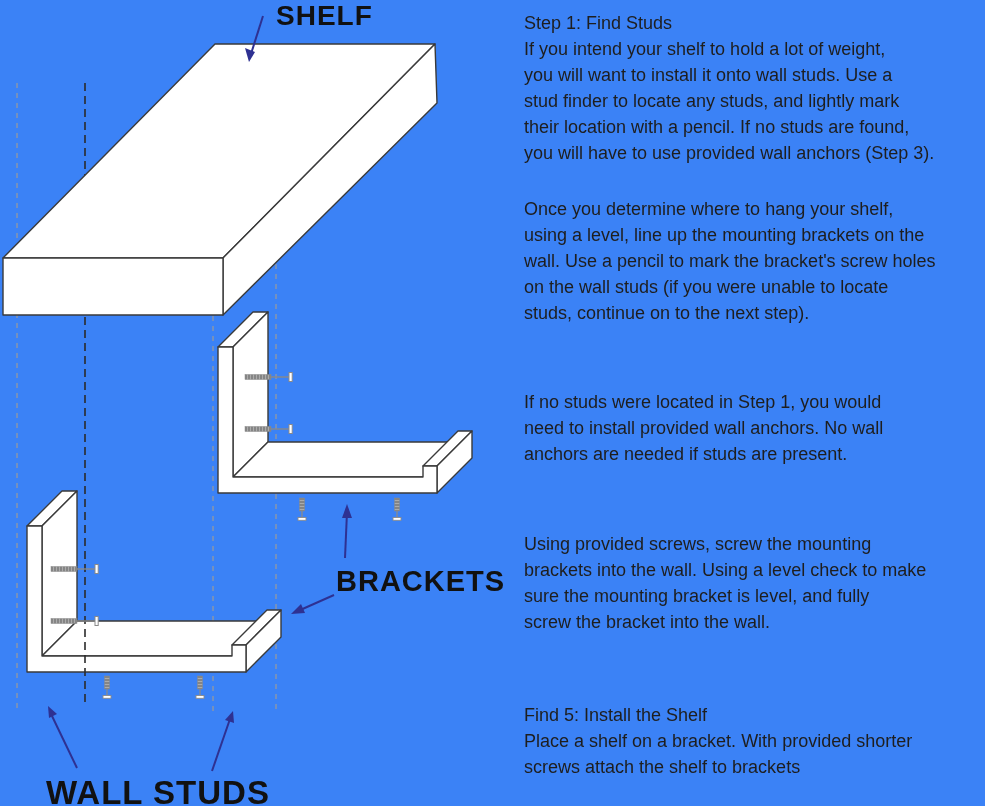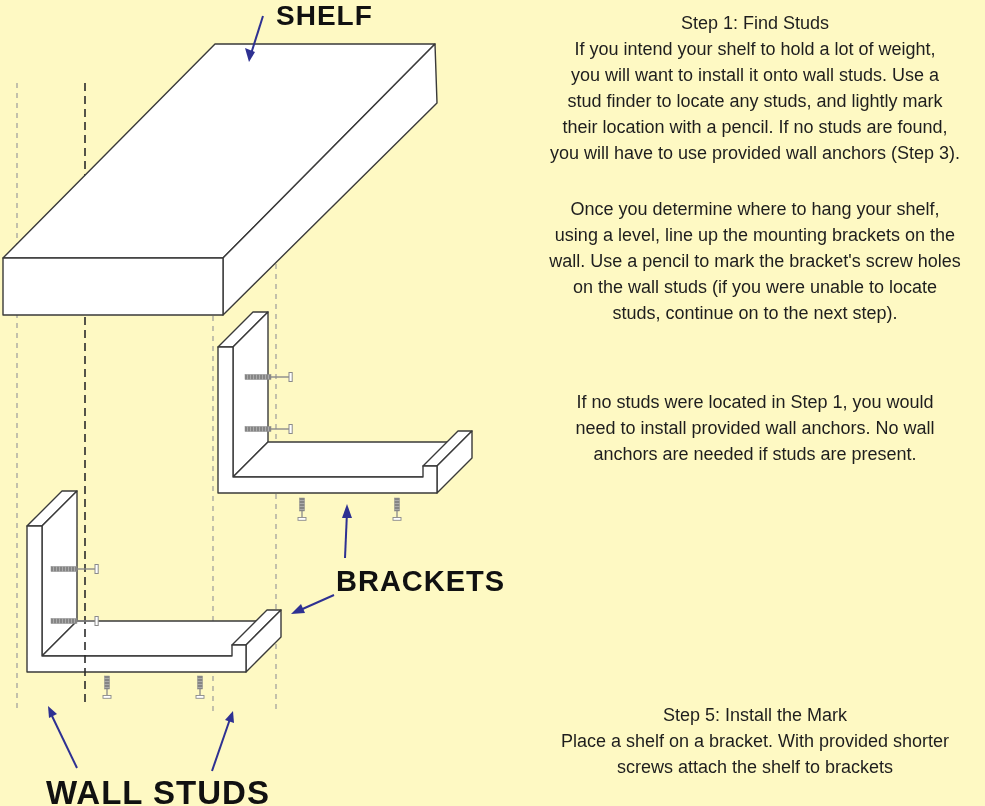--- a/index.html
+++ b/index.html
@@ -1,17 +1,17 @@
 <!DOCTYPE html>
 <html><head>
 <meta charset="utf-8">
 <style>
   html,body{margin:0;padding:0;background:#ffffff;}
-  #sheet{position:relative;width:985px;height:806px;background:#fef9c3;overflow:hidden;
-         font-family:"Liberation Sans",sans-serif;text-align:center;}
+  #sheet{position:relative;width:985px;height:806px;background:#3b82f6;overflow:hidden;
+         font-family:"Liberation Sans",sans-serif;}
   #diagram{position:absolute;left:0;top:0;}
   .steps{position:absolute;left:524px;top:0;width:462px;color:#1e1e1e;}
   .step{position:absolute;left:0;width:462px;font-size:18px;line-height:26px;}
   .step h3{margin:0;font-size:18px;line-height:26px;font-weight:400;}
   .step .body{white-space:pre-line;}
   .part polygon{fill:#ffffff;stroke:#3a3a3a;stroke-width:1.4;stroke-linejoin:round;}
   .stud-gray{stroke:#9b9b9b;stroke-width:1.2;stroke-dasharray:5 5;}
   .stud-dark{stroke:#2b2b2b;stroke-width:1.6;stroke-dasharray:8 5;}
   .label{fill:#111111;font-family:"Liberation Sans",sans-serif;font-weight:600;letter-spacing:1px;}
 </style>
@@ -113,21 +113,25 @@
 wall. Use a pencil to mark the bracket's screw holes
 on the wall studs (if you were unable to locate
 studs, continue on to the next step).</div>
     </div>
     <div class="step" style="top:389px">
       <div class="body">If no studs were located in Step 1, you would
 need to install provided wall anchors. No wall
 anchors are needed if studs are present.</div>
     </div>
     <div class="step" style="top:531px">
+      <div class="body">Using provided screws, screw the mounting
+brackets into the wall. Using a level check to make
+sure the mounting bracket is level, and fully
+screw the bracket into the wall.</div>
     </div>
     <div class="step" style="top:702px">
-      <h3>Step 5: Install the Mark</h3>
+      <h3>Find 5: Install the Shelf</h3>
       <div class="body">Place a shelf on a bracket. With provided shorter
 screws attach the shelf to brackets</div>
     </div>
   </div>
 
 </div>
 
 </body></html>

